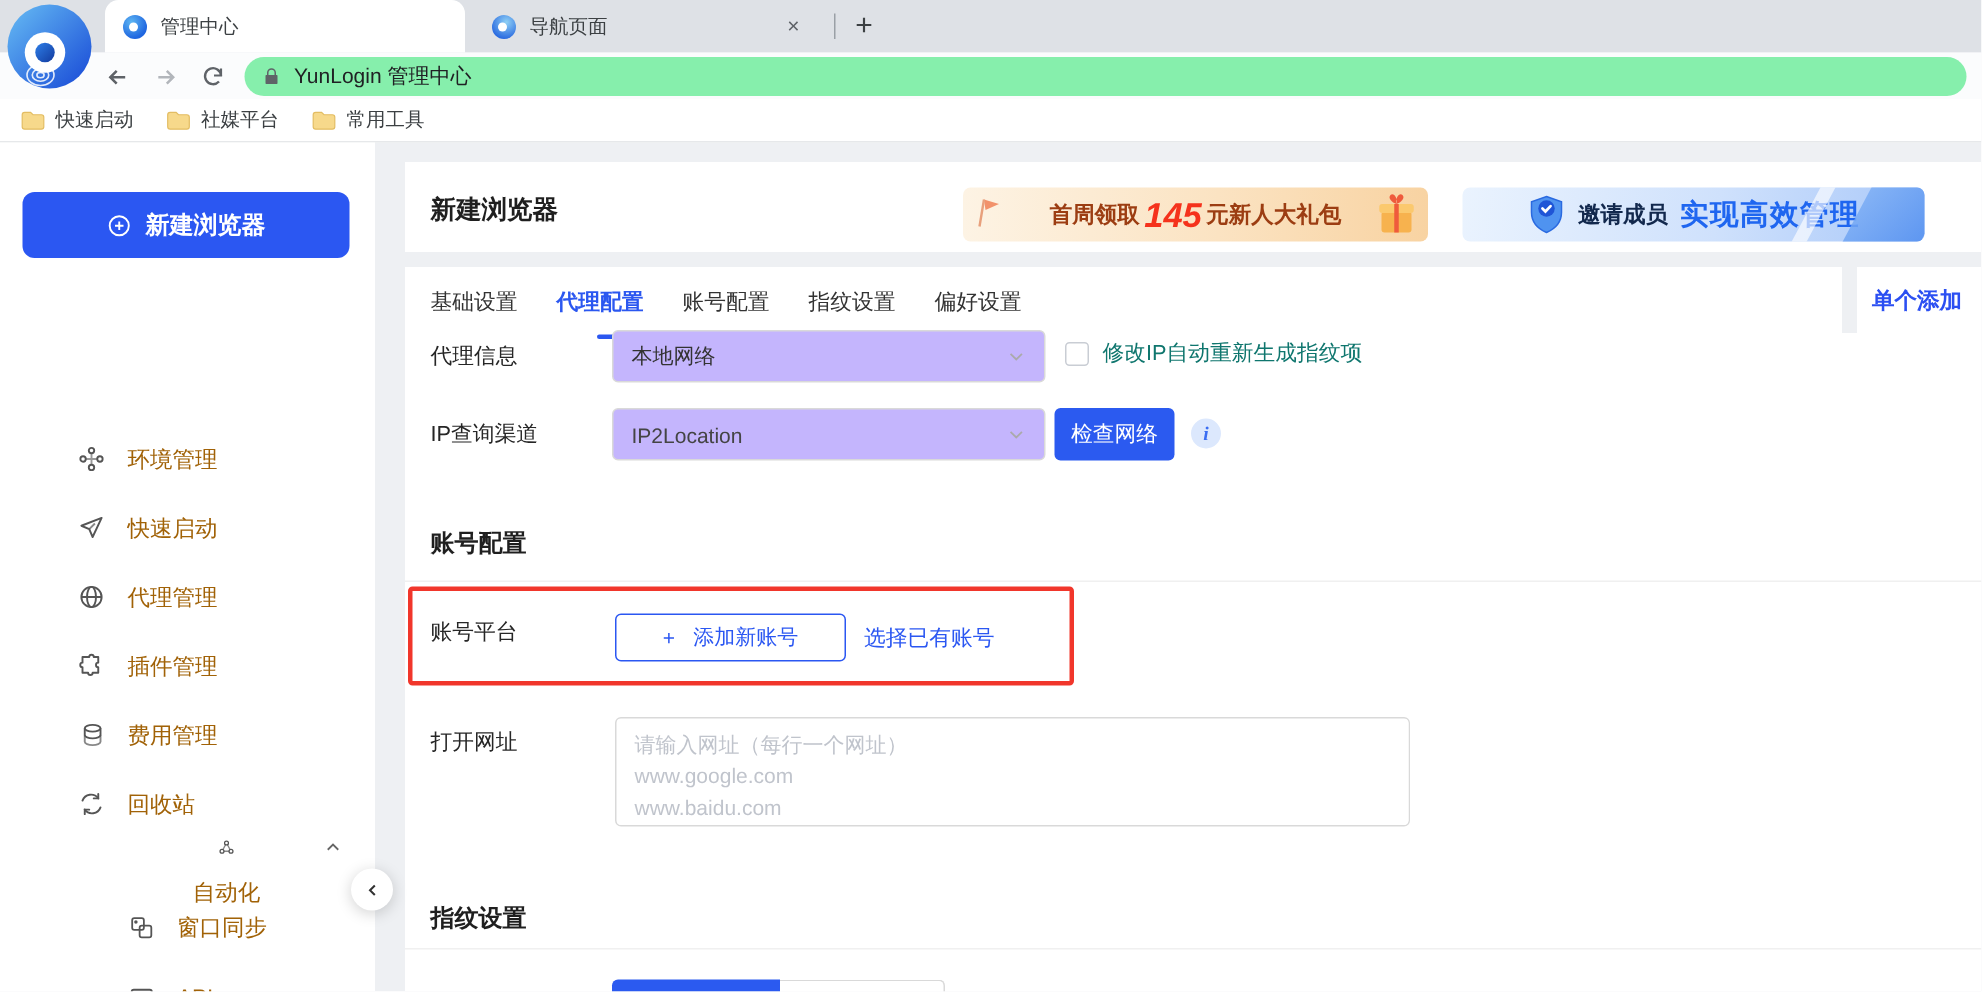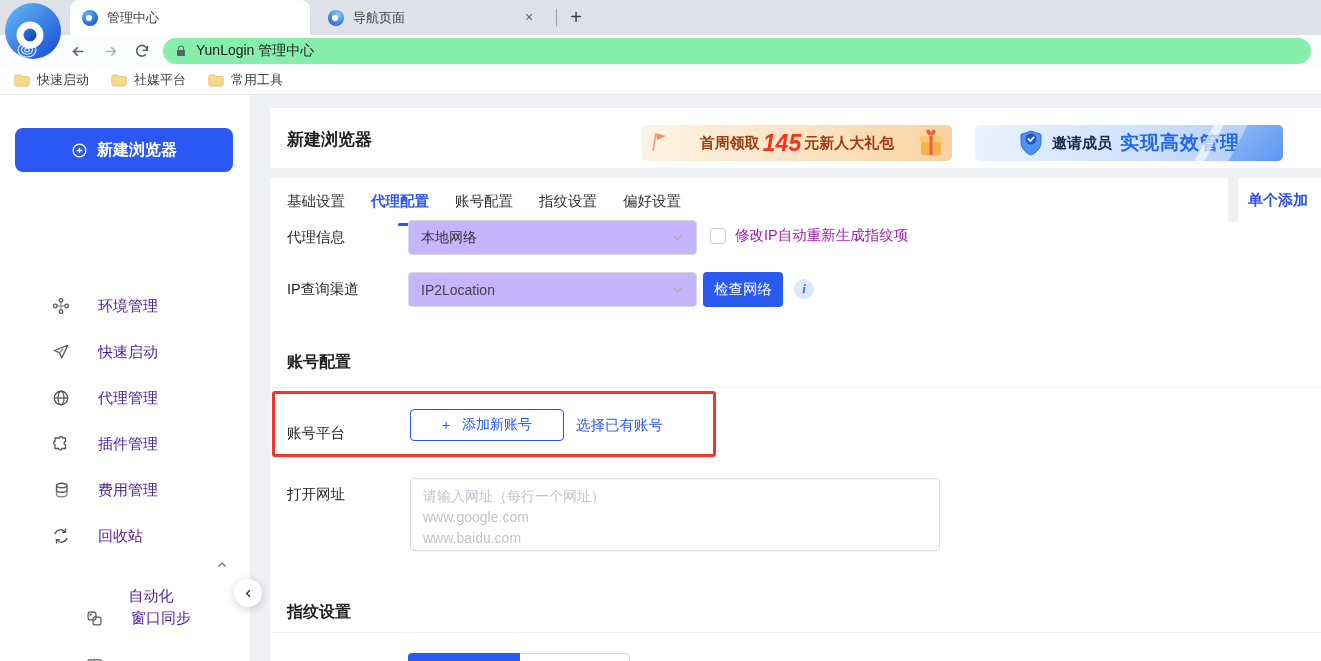--- a/index.html
+++ b/index.html
@@ -23,21 +23,21 @@
   .navico { position:absolute; top:4px; width:24px; height:24px; display:flex; align-items:center; justify-content:center; }
   .omnibox { position:absolute; left:163px; right:10px; top:3px; height:26px; border-radius:13px; background:#86efac; display:flex; align-items:center; padding:0 12px; gap:9px; }
   .omnibox .url { font-size:14px; color:#202124; }
 
   .bookmarks { position:absolute; left:0; top:66px; width:100%; height:29px; background:#fff; border-bottom:1px solid #e6e8ea; display:flex; align-items:center; gap:22px; padding:0 14px; }
   .bm { display:flex; align-items:center; gap:7px; font-size:13px; color:#3c4043; }
 
   
   .sidebar { position:absolute; left:0; top:95px; width:250px; bottom:0; background:#fff; }
   .new-browser-btn { position:absolute; left:15px; top:33px; width:218px; height:44px; background:#2b57f2; color:#fff; font-size:16px; font-weight:bold; border:none; border-radius:8px; display:flex; align-items:center; justify-content:center; gap:9px; cursor:pointer; }
-  .sitem { position:absolute; left:0; width:250px; height:46px; display:flex; align-items:center; gap:28px; padding-left:52px; font-size:15px; color:#4c1d95; cursor:pointer; }
+  .sitem { position:absolute; left:0; width:250px; height:46px; display:flex; align-items:center; gap:15px; padding-left:52px; font-size:15px; color:#a16207; cursor:pointer; }
   .sitem.sub { padding-left:86px; }
   .sitem .caret { position:absolute; right:22px; }
   .collapse-btn { position:absolute; left:234px; top:579px; width:28px; height:28px; background:#fff; border-radius:50%; box-shadow:0 2px 10px rgba(0,0,0,.18); display:flex; align-items:center; justify-content:center; z-index:20; cursor:pointer; }
 
   
   .header-card { position:absolute; left:270px; top:108px; right:0; height:60px; background:#fff; }
   .page-title { position:absolute; left:17px; top:20px; font-size:17px; font-weight:bold; color:#1f1f1f; }
   .promo1 { position:absolute; left:372px; top:17px; width:310px; height:36px; border-radius:5px; background:linear-gradient(90deg,#fdf3e4 0%,#fbe3c2 55%,#f8d3a2 100%); display:flex; align-items:center; justify-content:center; gap:2px; overflow:hidden; cursor:pointer; }
   .promo1 .p-pre,.promo1 .p-suf { font-size:15px; font-weight:bold; color:#9c3d12; }
   .promo1 .p-amt { font-size:23px; font-weight:bold; font-style:italic; color:#f5321c; margin:0 1px; }
@@ -55,21 +55,21 @@
   .single-add { position:absolute; left:978px; top:13px; font-size:15px; font-weight:bold; color:#2b4ff2; cursor:pointer; }
   .stabs { position:absolute; left:17px; top:14px; display:flex; gap:26px; }
   .stab { font-size:14.5px; color:#333; cursor:pointer; white-space:nowrap; }
   .stab.active { color:#2b57f0; font-weight:bold; }
   .stab-underline { position:absolute; left:128px; top:45px; width:59px; height:3px; background:#2b57f0; border-radius:2px; }
 
   .flabel { position:absolute; left:17px; font-size:14.5px; color:#262626; }
   .sel { position:absolute; height:35px; width:289px; border:1px solid #d9d9d9; border-radius:4px; background:#c4b5fd; display:flex; align-items:center; justify-content:space-between; padding:0 12px; font-size:14px; color:#333; cursor:pointer; }
   .checkrow { position:absolute; left:440px; top:48px; display:flex; align-items:center; gap:9px; cursor:pointer; }
   .cbox { width:16px; height:16px; border:1px solid #c9cdd4; border-radius:3px; background:#fff; }
-  .checkrow .cl { font-size:14.5px; color:#a21caf; }
+  .checkrow .cl { font-size:14.5px; color:#0f766e; }
   .btn-blue { position:absolute; background:#2b5af0; color:#fff; font-size:14.5px; border:none; border-radius:4px; cursor:pointer; }
   .info-ico { position:absolute; left:524px; top:101px; width:20px; height:20px; border-radius:50%; background:#dce8fd; color:#3a6df2; font-family:"Liberation Serif",serif; font-style:italic; font-weight:bold; font-size:13px; text-align:center; line-height:20px; cursor:pointer; }
   .sec-head { position:absolute; left:17px; font-size:16px; font-weight:bold; color:#1f1f1f; }
   .divider { position:absolute; left:0; right:0; height:1px; background:#f0f0f0; }
   .redbox { position:absolute; left:2px; top:213px; width:444px; height:66px; border:3px solid #f1362b; border-radius:3px; pointer-events:none; }
   .add-acct-btn { position:absolute; left:140px; top:231px; width:154px; height:32px; background:#fff; border:1px solid #2b57f2; border-radius:4px; color:#2b57f2; font-size:14px; display:flex; align-items:center; justify-content:center; gap:12px; cursor:pointer; }
   .link-blue { position:absolute; font-size:14.5px; color:#2b57f2; cursor:pointer; }
   .url-area { position:absolute; left:140px; top:300px; width:530px; height:73px; border:1px solid #d9d9d9; border-radius:4px; resize:none; padding:7px 12px; font-family:"Liberation Sans","DejaVu Sans",sans-serif; font-size:14px; line-height:21px; color:#333; outline:none; }
   .url-area::placeholder { color:#c0c4cc; }
   .seg { position:absolute; left:138px; top:475px; display:flex; }
@@ -327,21 +327,21 @@
           <path d="M5 9l7 7 7-7"></path>
         </svg>
     </div>
     <button class="btn-blue" style="left:433px;top:94px;width:80px;height:35px;">检查网络</button>
     <span class="info-ico">i</span>
 
     <div class="sec-head" style="top:174px;">账号配置</div>
     <div class="divider" style="top:209px;"></div>
 
     <div class="redbox"></div>
-    <div class="flabel" style="top:246px;">账号平台</div>
+    <div class="flabel" style="top:234px;">账号平台</div>
     <button class="add-acct-btn">
       <span>+</span>
       <span>添加新账号</span>
     </button>
     <span class="link-blue" style="left:306px;top:238px;">选择已有账号</span>
 
     <div class="flabel" style="top:307px;">打开网址</div>
     <textarea class="url-area" placeholder="请输入网址（每行一个网址）
 www.google.com
 www.baidu.com" style=""></textarea>

